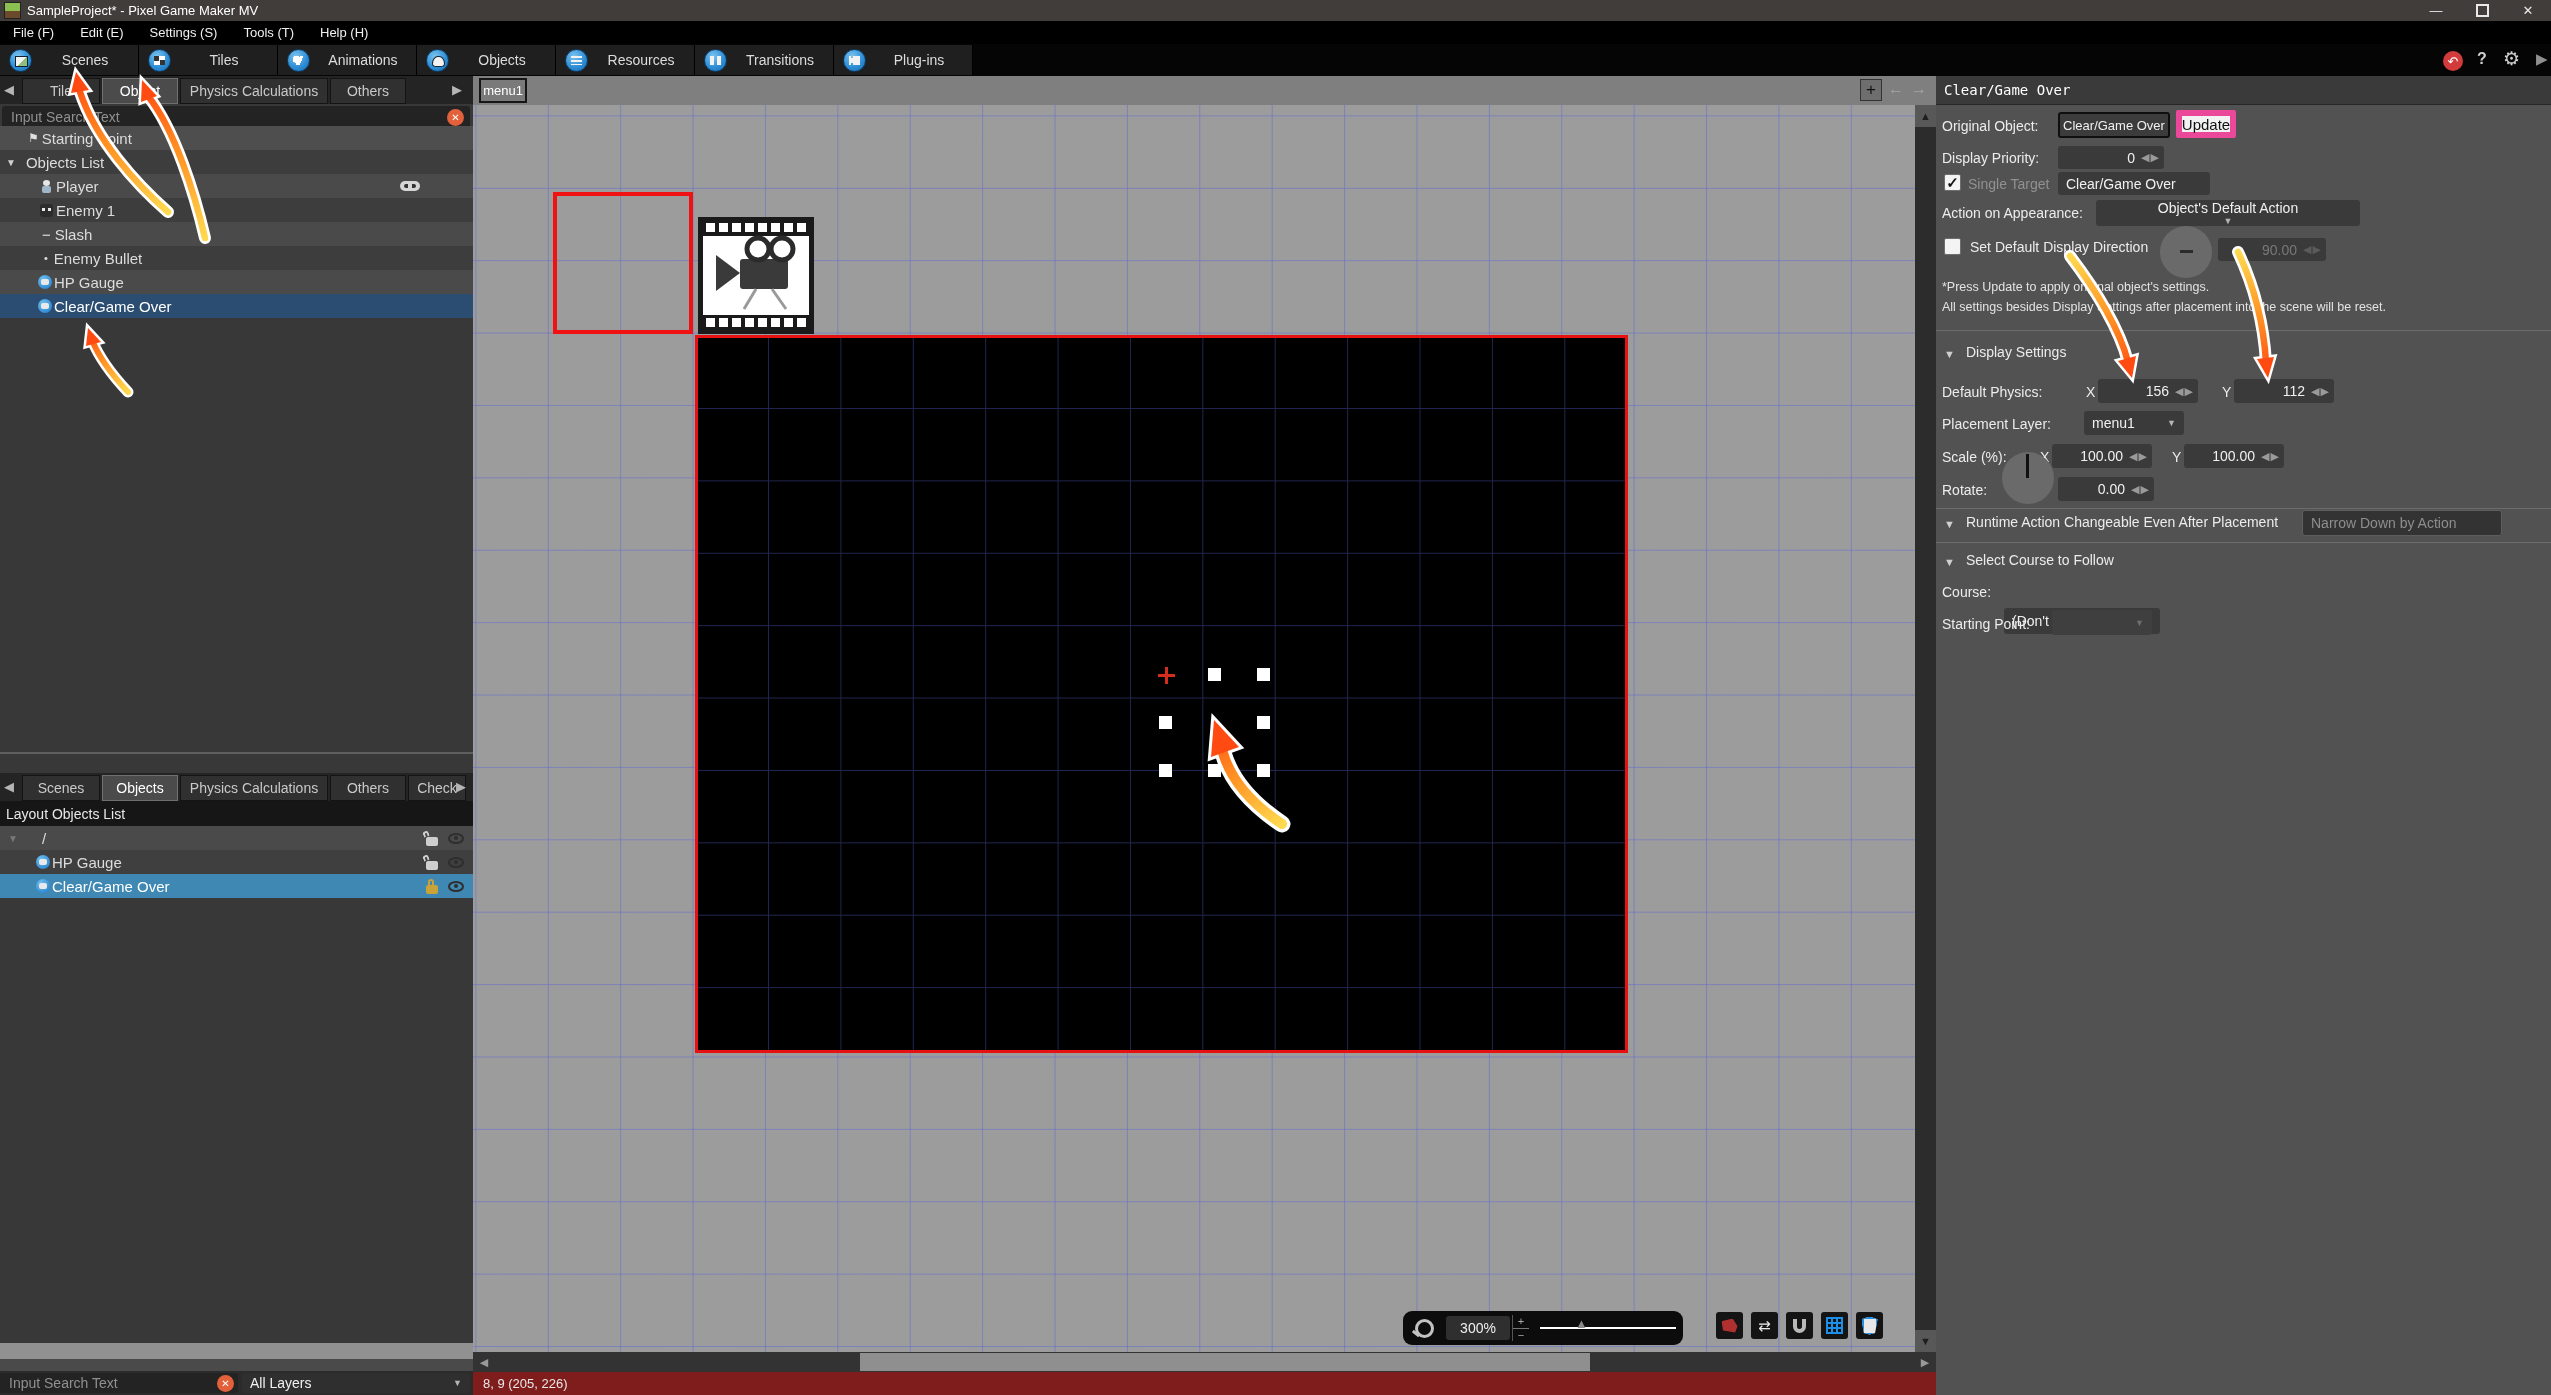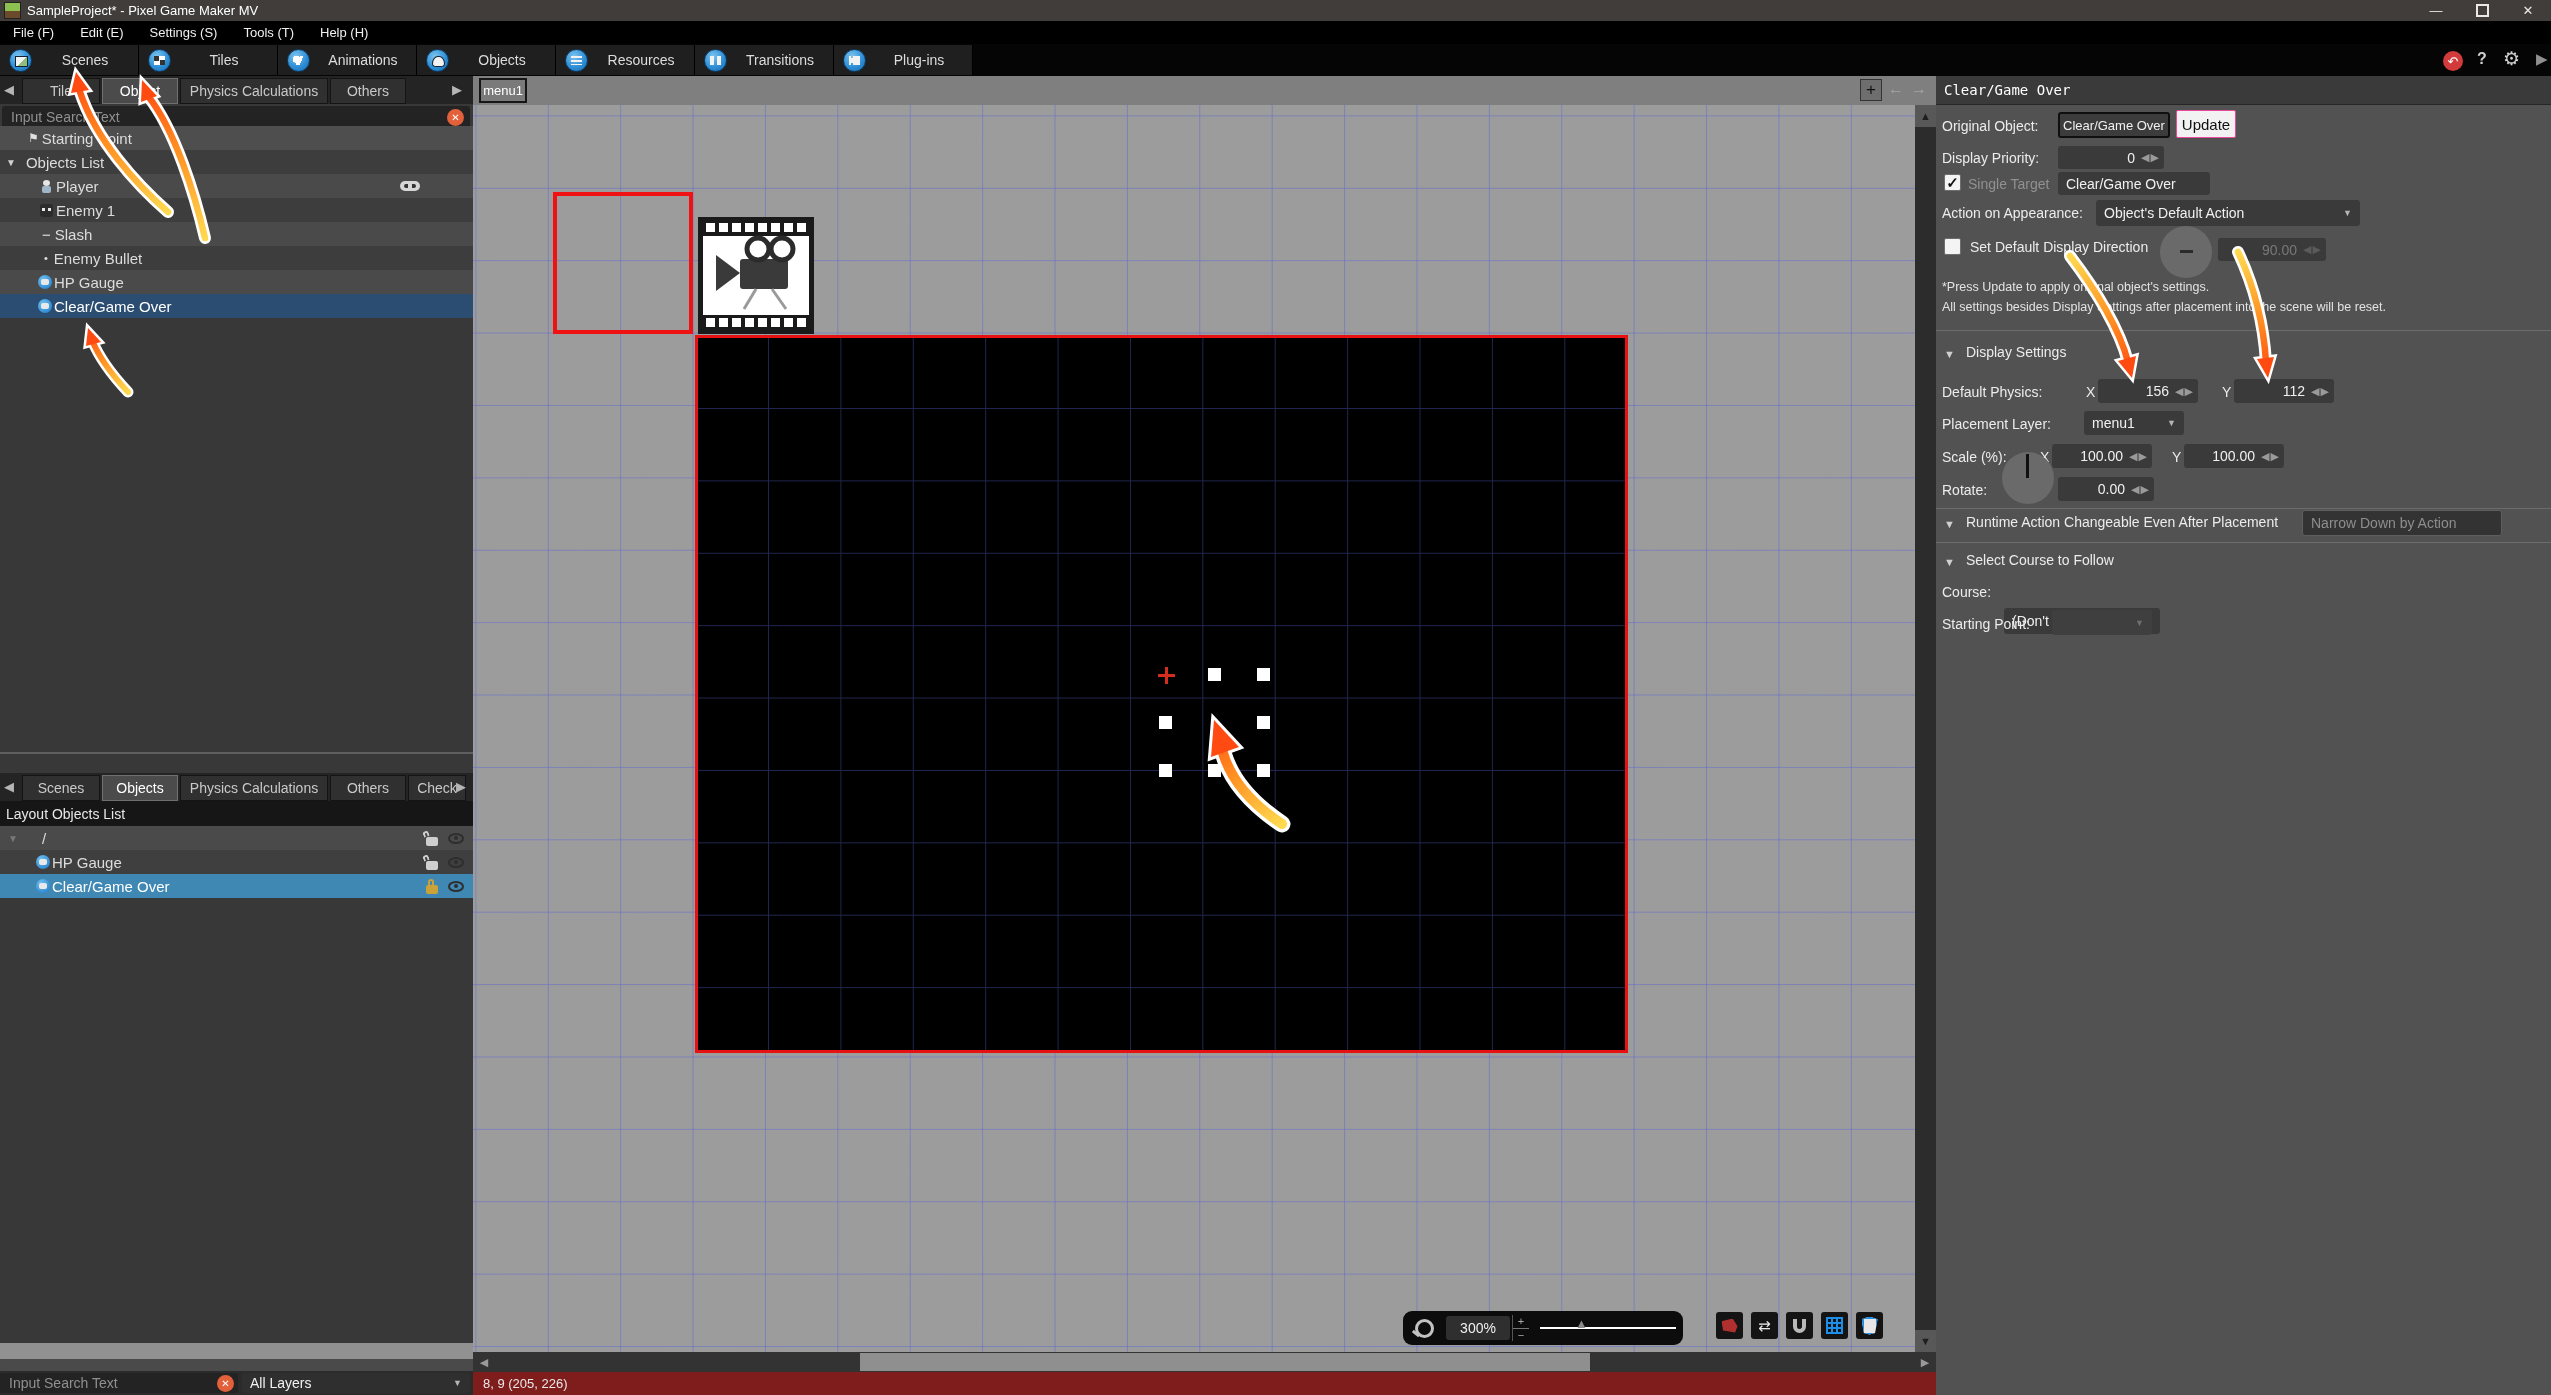--- a/index.html
+++ b/index.html
@@ -387,41 +387,41 @@
 
 <div class="abs" style="left:1936px;top:76px;width:615px;height:1319px;background:#525252;">
   <div class="abs hdr-mono" style="left:0;top:0;width:615px;height:29px;background:#3a3a3a;border-bottom:1px solid #262626;display:flex;align-items:center;padding-left:8px;box-sizing:border-box;font-size:14px;color:#fff;">
     <span>Clear/Game Over</span>
   </div>
 
   <span class="ilabel" style="left:6px;top:42px;">Original Object:</span>
   <div class="ibox" style="left:122px;top:36px;width:112px;height:26px;border:2px solid #0f0f0f;background:#3c3c3c;justify-content:center;font-size:13px;">
       <span>Clear/Game Over</span>
     </div>
-  <div class="abs" style="left:240px;top:34px;width:60px;height:28px;background:#f2f2f2;border:1px solid #ec4899;border-radius:2px;box-sizing:border-box;display:flex;align-items:center;justify-content:center;color:#111;font-size:15px;">
+  <div class="abs" style="left:240px;top:34px;width:60px;height:28px;background:#f2f2f2;border:6px solid #ec4899;border-radius:2px;box-sizing:border-box;display:flex;align-items:center;justify-content:center;color:#111;font-size:15px;">
       <span>Update</span>
     </div>
 
   <span class="ilabel" style="left:6px;top:74px;">Display Priority:</span>
   <div class="ibox spin" style="left:122px;top:70px;width:106px;height:23px;">
     <span class="val">0</span>
     <span class="arr">◀</span>
     <span class="arr">▶</span>
   </div>
 
   <div class="checkbox" style="left:8px;top:98px;">
       <span>✓</span>
     </div>
   <span class="ilabel" style="left:32px;top:100px;color:#919191;">Single Target</span>
   <div class="ibox" style="left:122px;top:96px;width:152px;height:23px;padding-left:8px;">
       <span>Clear/Game Over</span>
     </div>
 
   <span class="ilabel" style="left:6px;top:129px;">Action on Appearance:</span>
-  <div class="ibox dd" style="left:160px;top:124px;width:264px;height:26px;">
+  <div class="ibox dd" style="left:160px;top:124px;width:264px;height:26px;flex-direction:column;">
     <span>Object's Default Action</span>
     <span class="ddarr">▼</span>
   </div>
 
   <div class="checkbox" style="left:8px;top:162px;"></div>
   <span class="ilabel" style="left:34px;top:163px;">Set Default Display Direction</span>
   <div class="knob" style="left:224px;top:150px;width:52px;height:52px;">
     <div style="position:absolute;left:20px;top:24px;width:13px;height:3px;background:#2b2b2b;"></div>
   </div>
   <div class="ibox spin disabled" style="left:282px;top:162px;width:108px;height:23px;">

